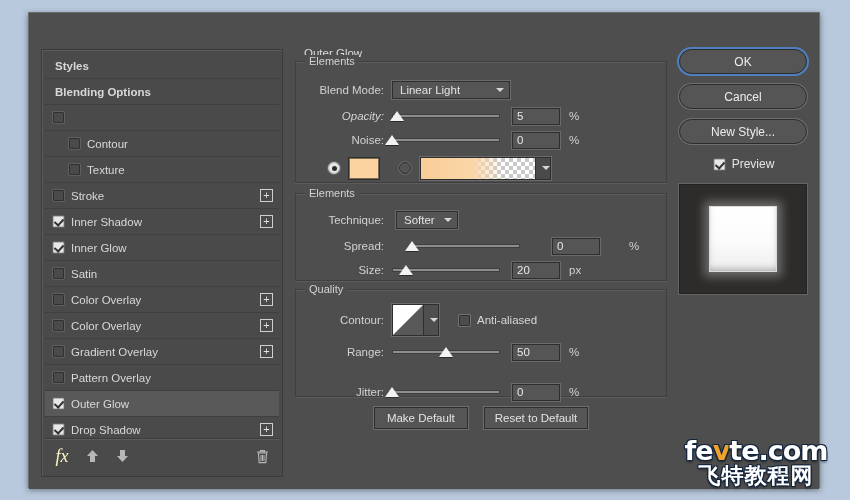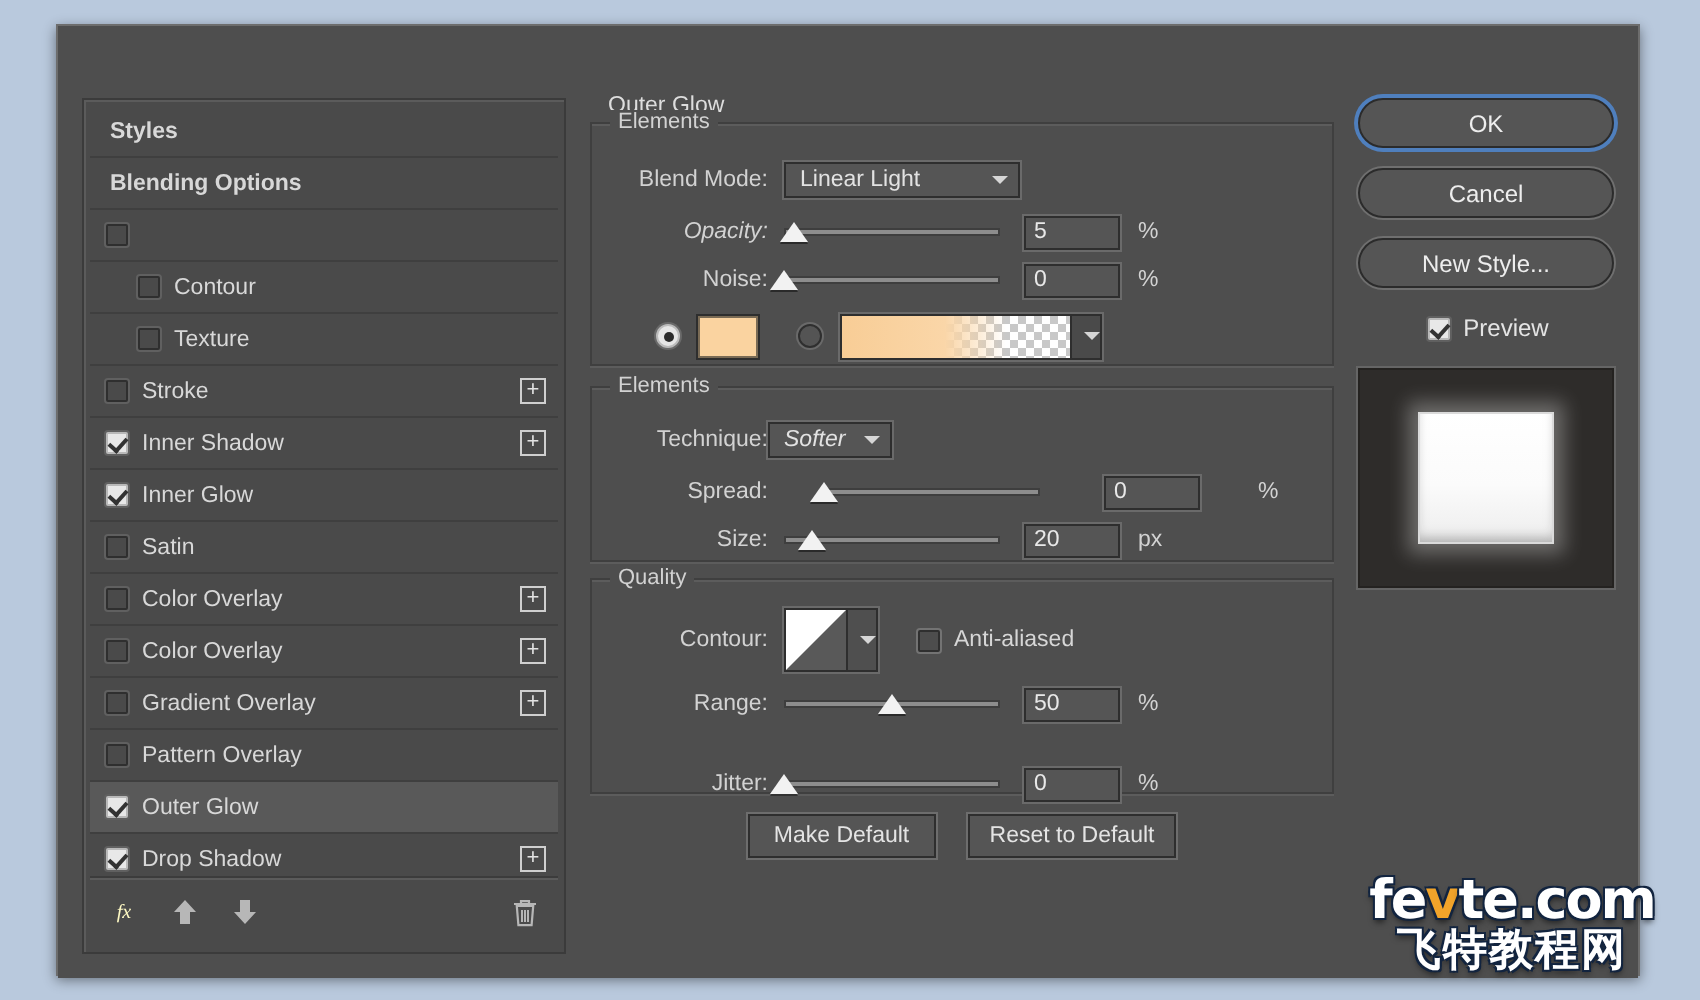--- a/index.html
+++ b/index.html
@@ -101,21 +101,21 @@
   .styles-toolbar{
     position:absolute;left:3px;right:3px;bottom:3px;height:34px;
     border-top:1px solid #3c3c3c;box-shadow:0 1px 0 #5b5b5b inset;
     display:flex;align-items:center;padding:0 9px;gap:14px;
   }
   .tb-icon{
     width:16px;height:18px;color:#b9b9b9;cursor:pointer;
     display:flex;align-items:center;justify-content:center;
   }
   .tb-icon.trash{margin-left:auto;}
-  .fx-glyph{font-family:"Liberation Serif","DejaVu Serif",serif;font-style:italic;font-size:10px;color:#fef9c3;}
+  .fx-glyph{font-family:"Liberation Serif","DejaVu Serif",serif;font-style:italic;font-size:18px;color:#fef9c3;}
   
   .center{
     position:absolute;left:266px;top:12px;width:372px;height:428px;
   }
   .sec{position:absolute;left:0;right:0;}
   .sec-structure{top:12px;height:122px;}
   .sec-elements{top:144px;height:88px;}
   .sec-quality{top:240px;height:108px;}
   .outer-glow-label{
     position:absolute;top:-2px;left:9px;font-size:11.5px;color:#dddddd;
@@ -433,21 +433,21 @@
               </div>
           </div>
         </div>
       </div>
 
       <div class="group sec sec-elements">
         <div class="group-title">Elements</div>
 
         <div class="row" style="margin-top:15px;">
           <div class="lab" style="width:78px;">Technique:</div>
-          <div class="select" style="width:62px;margin-left:0;font-style:italic;">
+          <div class="select" style="width:62px;margin-left:12px;">
             <span>Softer</span>
             <span class="caret"></span>
           </div>
         </div>
 
         <div class="row" style="margin-top:4px;gap:20px;">
           <div class="lab" style="width:78px;">Spread:</div>
           <div class="slider" style="margin-left:8px;max-width:108px;">
             <div class="track"></div>
             <div class="knob" style="left: 0%;"></div>

